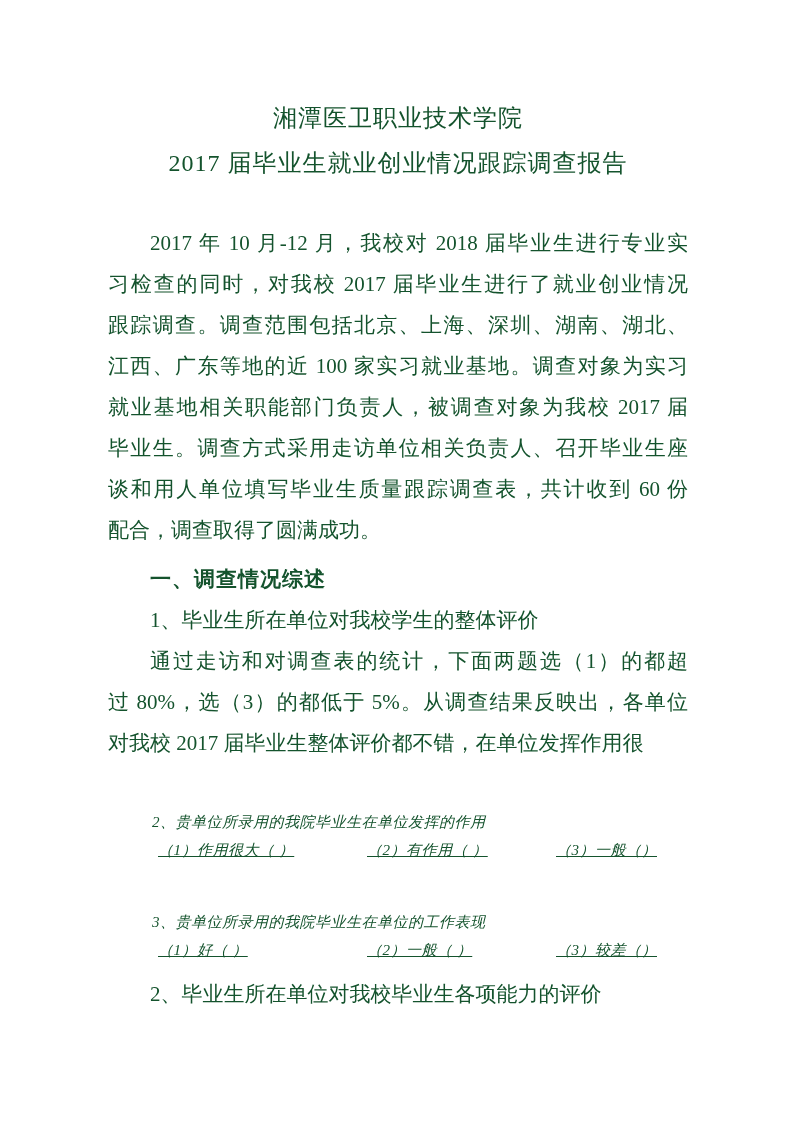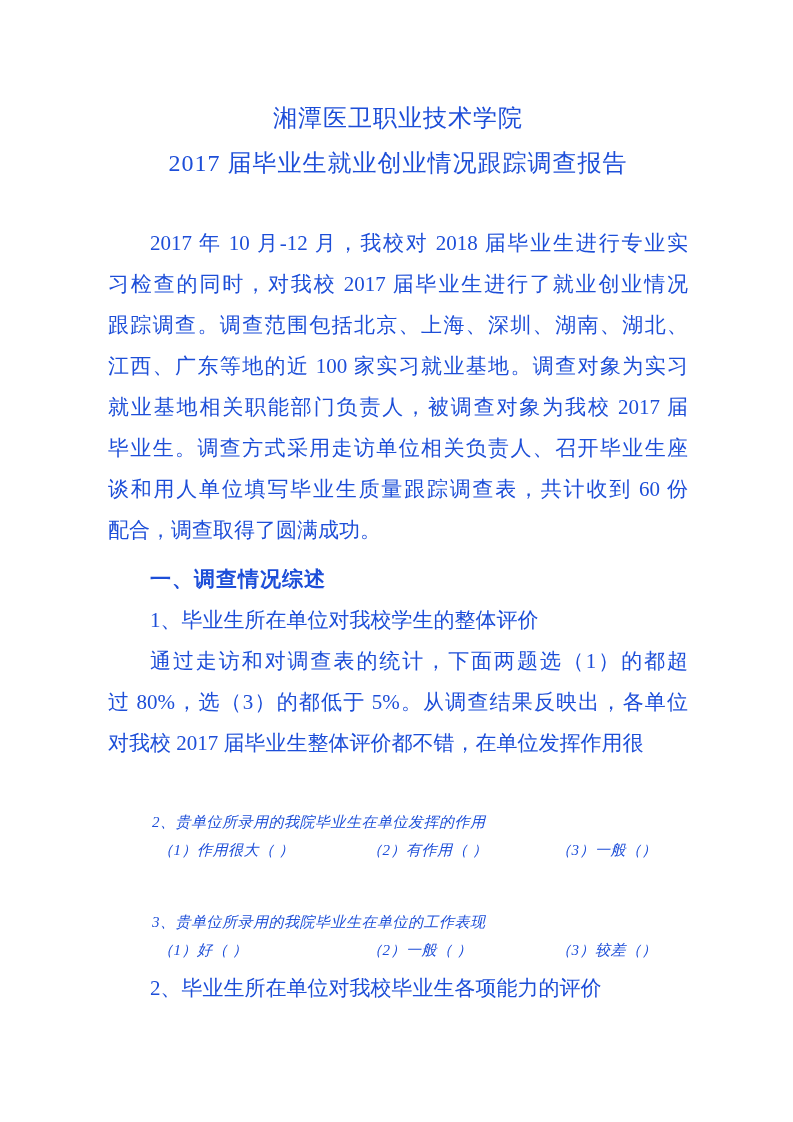--- a/index.html
+++ b/index.html
@@ -10,21 +10,21 @@
   .page {
     position: relative;
     width: 793px;
     height: 1122px;
     margin: 0 auto;
     background: #ffffff;
     box-sizing: border-box;
     padding: 0 105px 0 108px;
     overflow: hidden;
     font-family: "Liberation Serif", "DejaVu Serif", serif;
-    color: #1d4ed8;
+    color: #14532d;
   }
   .title-block {
     padding-top: 96px;
   }
   .doc-title .t-line {
     font-size: 24px;
     line-height: 45px;
     text-align: center;
     font-weight: 400;
     letter-spacing: 1px;
@@ -68,26 +68,27 @@
     font-style: italic;
     letter-spacing: 0.5px;
   }
   .q-title {
     padding-left: 44px;
     margin-top: 44px;
   }
   .opt-row {
     padding-left: 50px;
     display: flex;
+    text-decoration: underline;
   }
   .opt-row .opt:nth-child(1) { width: 209px; flex: 0 0 209px; }
   .opt-row .opt:nth-child(2) { width: 165px; flex: 0 0 165px; }
   .opt-row .opt:nth-child(3) { flex: 0 0 auto; margin-left: 24px; }
   .item2 {
-    margin-top: 4px;
+    margin-top: 10px;
   }
 </style>
 </head>
 <body>
 
 <div class="page">
 
   <div class="title-block">
     <div class="doc-title">
         <div class="t-line">湘潭医卫职业技术学院</div>

